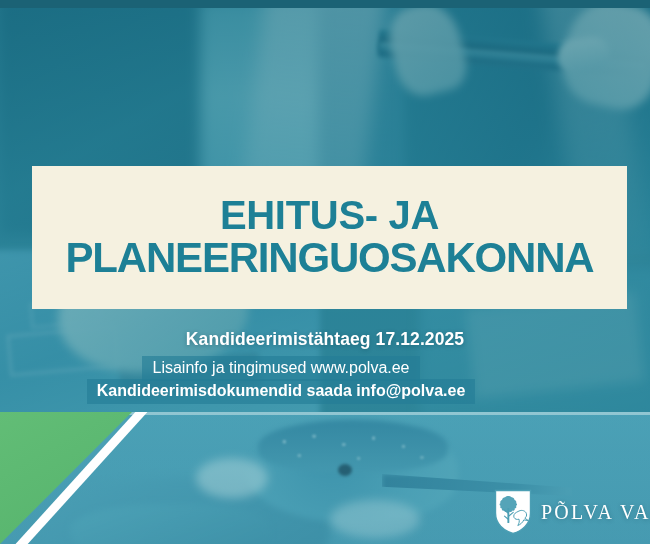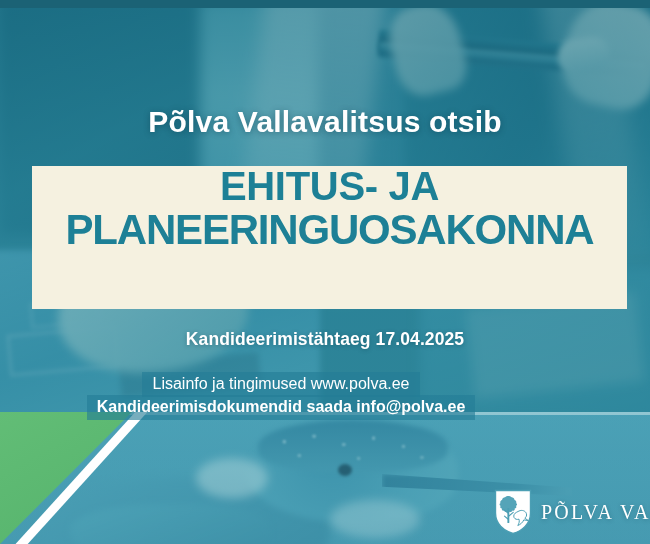--- a/index.html
+++ b/index.html
@@ -146,21 +146,21 @@
     text-align:center;
     color:#ffffff;
     font-size:30px;font-weight:bold;letter-spacing:.2px;
     text-shadow:0 1px 6px rgba(10,55,70,.45);
   }
 
   
   .title-panel{
     position:absolute;left:32px;top:166px;width:595px;height:143px;
     background:#f5f1e0;
-    display:flex;justify-content:center;
+    display:flex;align-items:center;justify-content:center;
   }
   .title-text{
     color:#1d8096;
     font-weight:bold;
     font-size:40px;
     line-height:1.04;
     text-align:center;
     letter-spacing:-0.3px;
     width:100%;
     padding:0 6px;
@@ -168,21 +168,21 @@
   .title-text .ln{display:block;}
   .title-text .ln2{font-size:42px;letter-spacing:-1.2px;}
 
   
   .deadline{
     position:absolute;left:0;top:329px;width:650px;text-align:center;
     color:#ffffff;font-weight:bold;font-size:17.5px;letter-spacing:.1px;
     text-shadow:0 1px 4px rgba(10,55,70,.35);
   }
   .info-lines{
-    position:absolute;left:0;top:372px;width:562px;text-align:center;
+    position:absolute;left:0;top:356px;width:562px;text-align:center;
   }
   .info-lines .line{
     display:inline-block;
     color:#ffffff;
     font-size:16px;
     line-height:1.38;
     padding:1px 10px 2px 10px;
     background:rgba(36,125,150,.62);
     white-space:nowrap;
   }
@@ -248,30 +248,29 @@
     <div class="kf-bill"></div>
     <div class="tint-bot"></div>
     <div class="bot-topline"></div>
   </div>
 
   <div class="green-tri"></div>
   <svg class="white-slash" viewBox="0 0 160 132">
     <line x1="145" y1="-4" x2="18" y2="136" stroke="#ffffff" stroke-width="9"></line>
   </svg>
 
-  <div class="headline">Põlva Vallavalitsus otsib</div>
 
   <div class="title-panel">
     <div class="title-text">
       <span class="ln ln1">EHITUS- JA</span>
       <span class="ln ln2">PLANEERINGUOSAKONNA</span>
     </div>
   </div>
 
-  <div class="deadline">Kandideerimistähtaeg  17.04.2025</div>
+  <div class="deadline">Kandideerimistähtaeg  17.12.2025</div>
 
   <div class="info-lines">
     <div><span class="line l1">Lisainfo ja tingimused www.polva.ee</span></div>
     <div><span class="line l2">Kandideerimisdokumendid saada info@polva.ee</span></div>
   </div>
 
   <div class="logo">
     <svg width="38" height="46" viewBox="0 0 38 46">
       <path d="M1.5 1.5 H36.5 V24 C36.5 35 28 42 19 44.5 C10 42 1.5 35 1.5 24 Z" fill="#ffffff"></path>
       <g fill="#4c9fb4">

